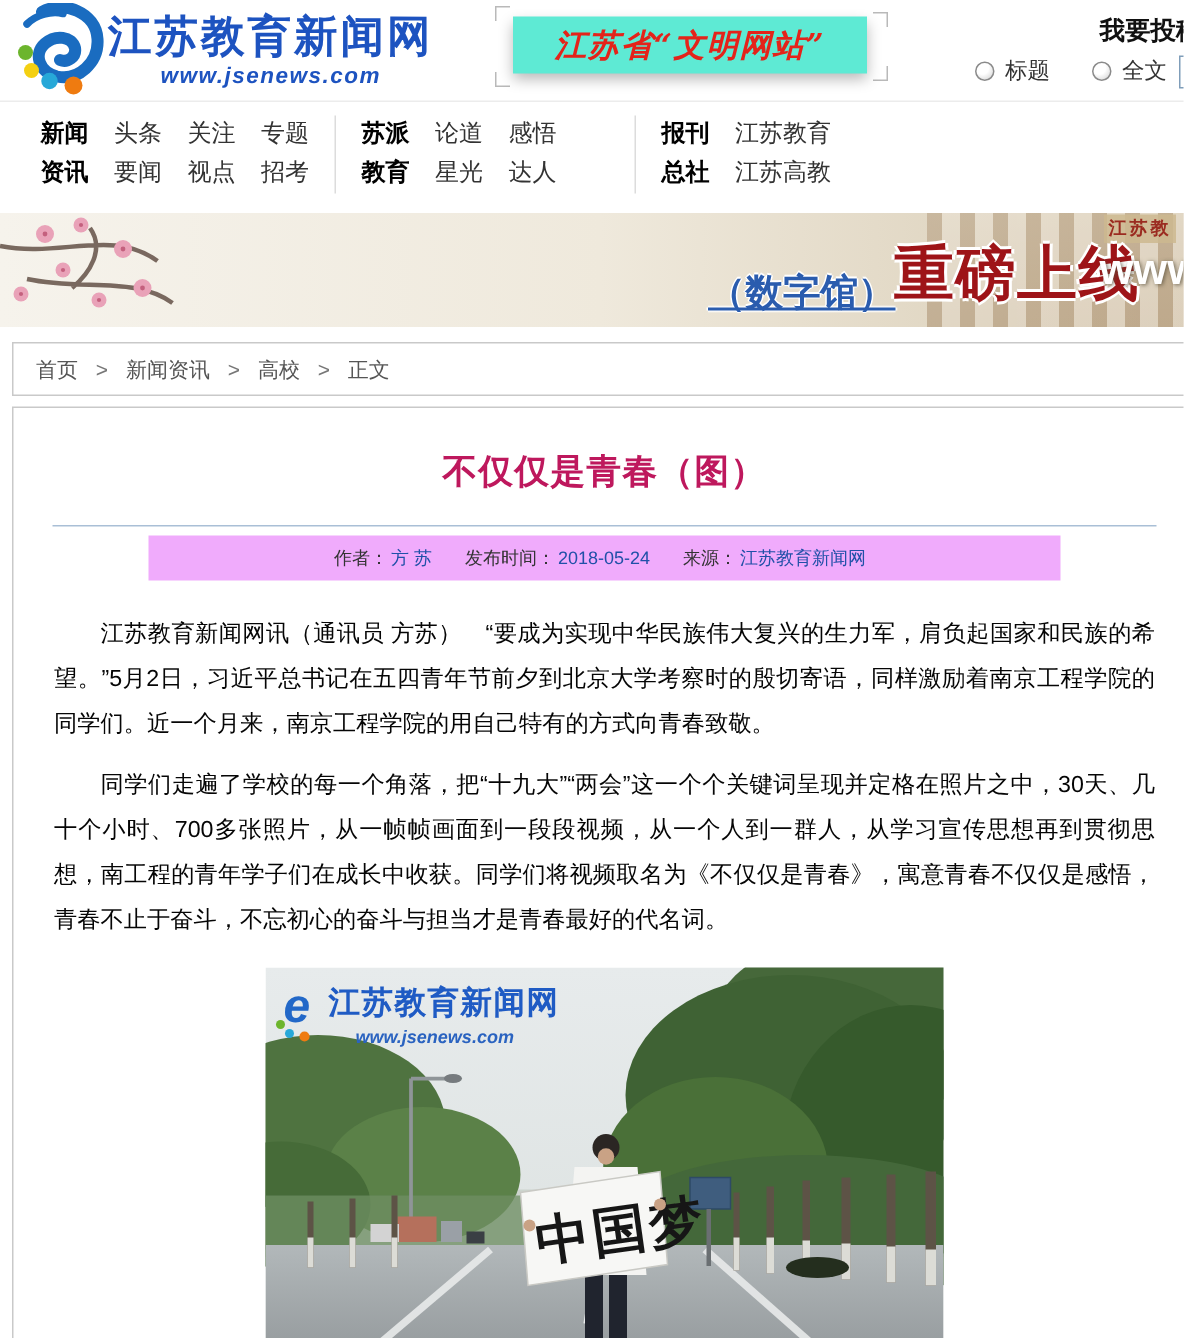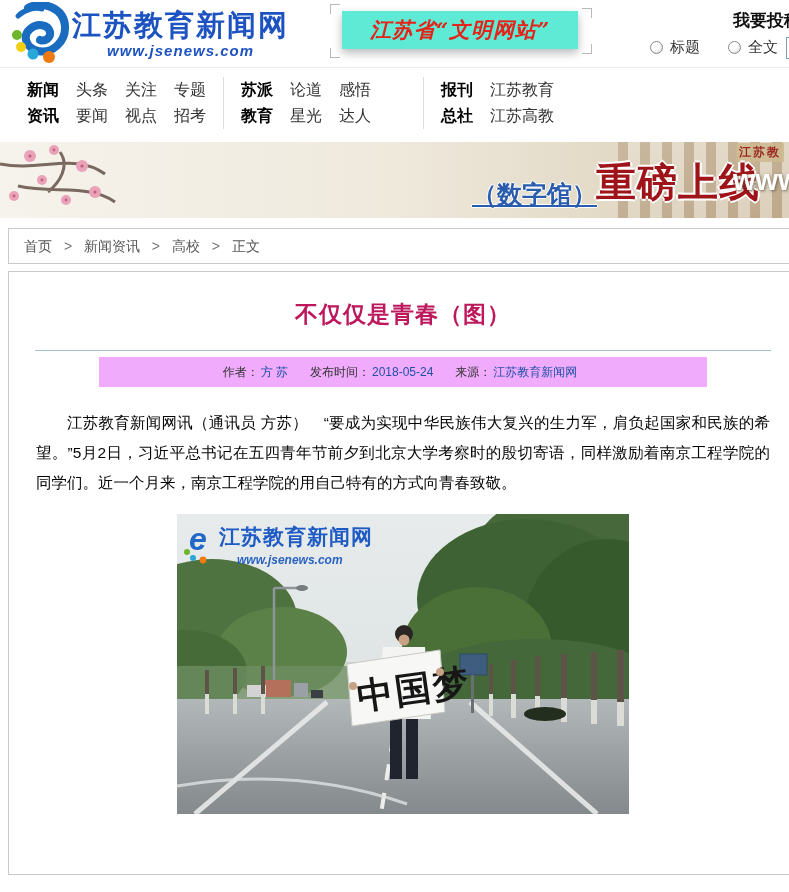--- a/index.html
+++ b/index.html
@@ -219,20 +219,21 @@
 
   <div class="article">
     <h1 class="article-title">不仅仅是青春（图）</h1>
     <hr class="title-rule">
     <div class="meta">
       <b>作者：</b><span class="val">方 苏</span><b class="lbl">发布时间：</b><span class="val">2018-05-24</span><b class="lbl">来源：</b><a class="val">江苏教育新闻网</a>
     </div>
 
     <div class="body-text">
       <p><span class="lead">江苏教育新闻网讯</span><span>（通讯员 方苏）　“要成为实现中华民族伟大复兴的生力军，肩负起国家和民族的希望。”5月2日，习近平总书记在五四青年节前夕到北京大学考察时的殷切寄语，同样激励着南京工程学院的同学们。近一个月来，南京工程学院的用自己特有的方式向青春致敬。</span></p>
+      <p><span>同学们走遍了学校的每一个角落，把“十九大”“两会”这一个个关键词呈现并定格在照片之中，30天、几十个小时、700多张照片，从一帧帧画面到一段段视频，从一个人到一群人，从学习宣传思想再到贯彻思想，南工程的青年学子们在成长中收获。同学们将视频取名为《不仅仅是青春》，寓意青春不仅仅是感悟，青春不止于奋斗，不忘初心的奋斗与担当才是青春最好的代名词。</span></p>
     </div>
 
     <div class="figure">
       <svg width="452" height="300" viewBox="0 0 452 300">
         <defs>
           <linearGradient id="skyg" x1="0" y1="0" x2="0" y2="1">
             <stop offset="0" stop-color="#e7ebec"></stop>
               <stop offset="1" stop-color="#d9dfdd"></stop>
           </linearGradient>
           <linearGradient id="roadg" x1="0" y1="0" x2="0" y2="1">

